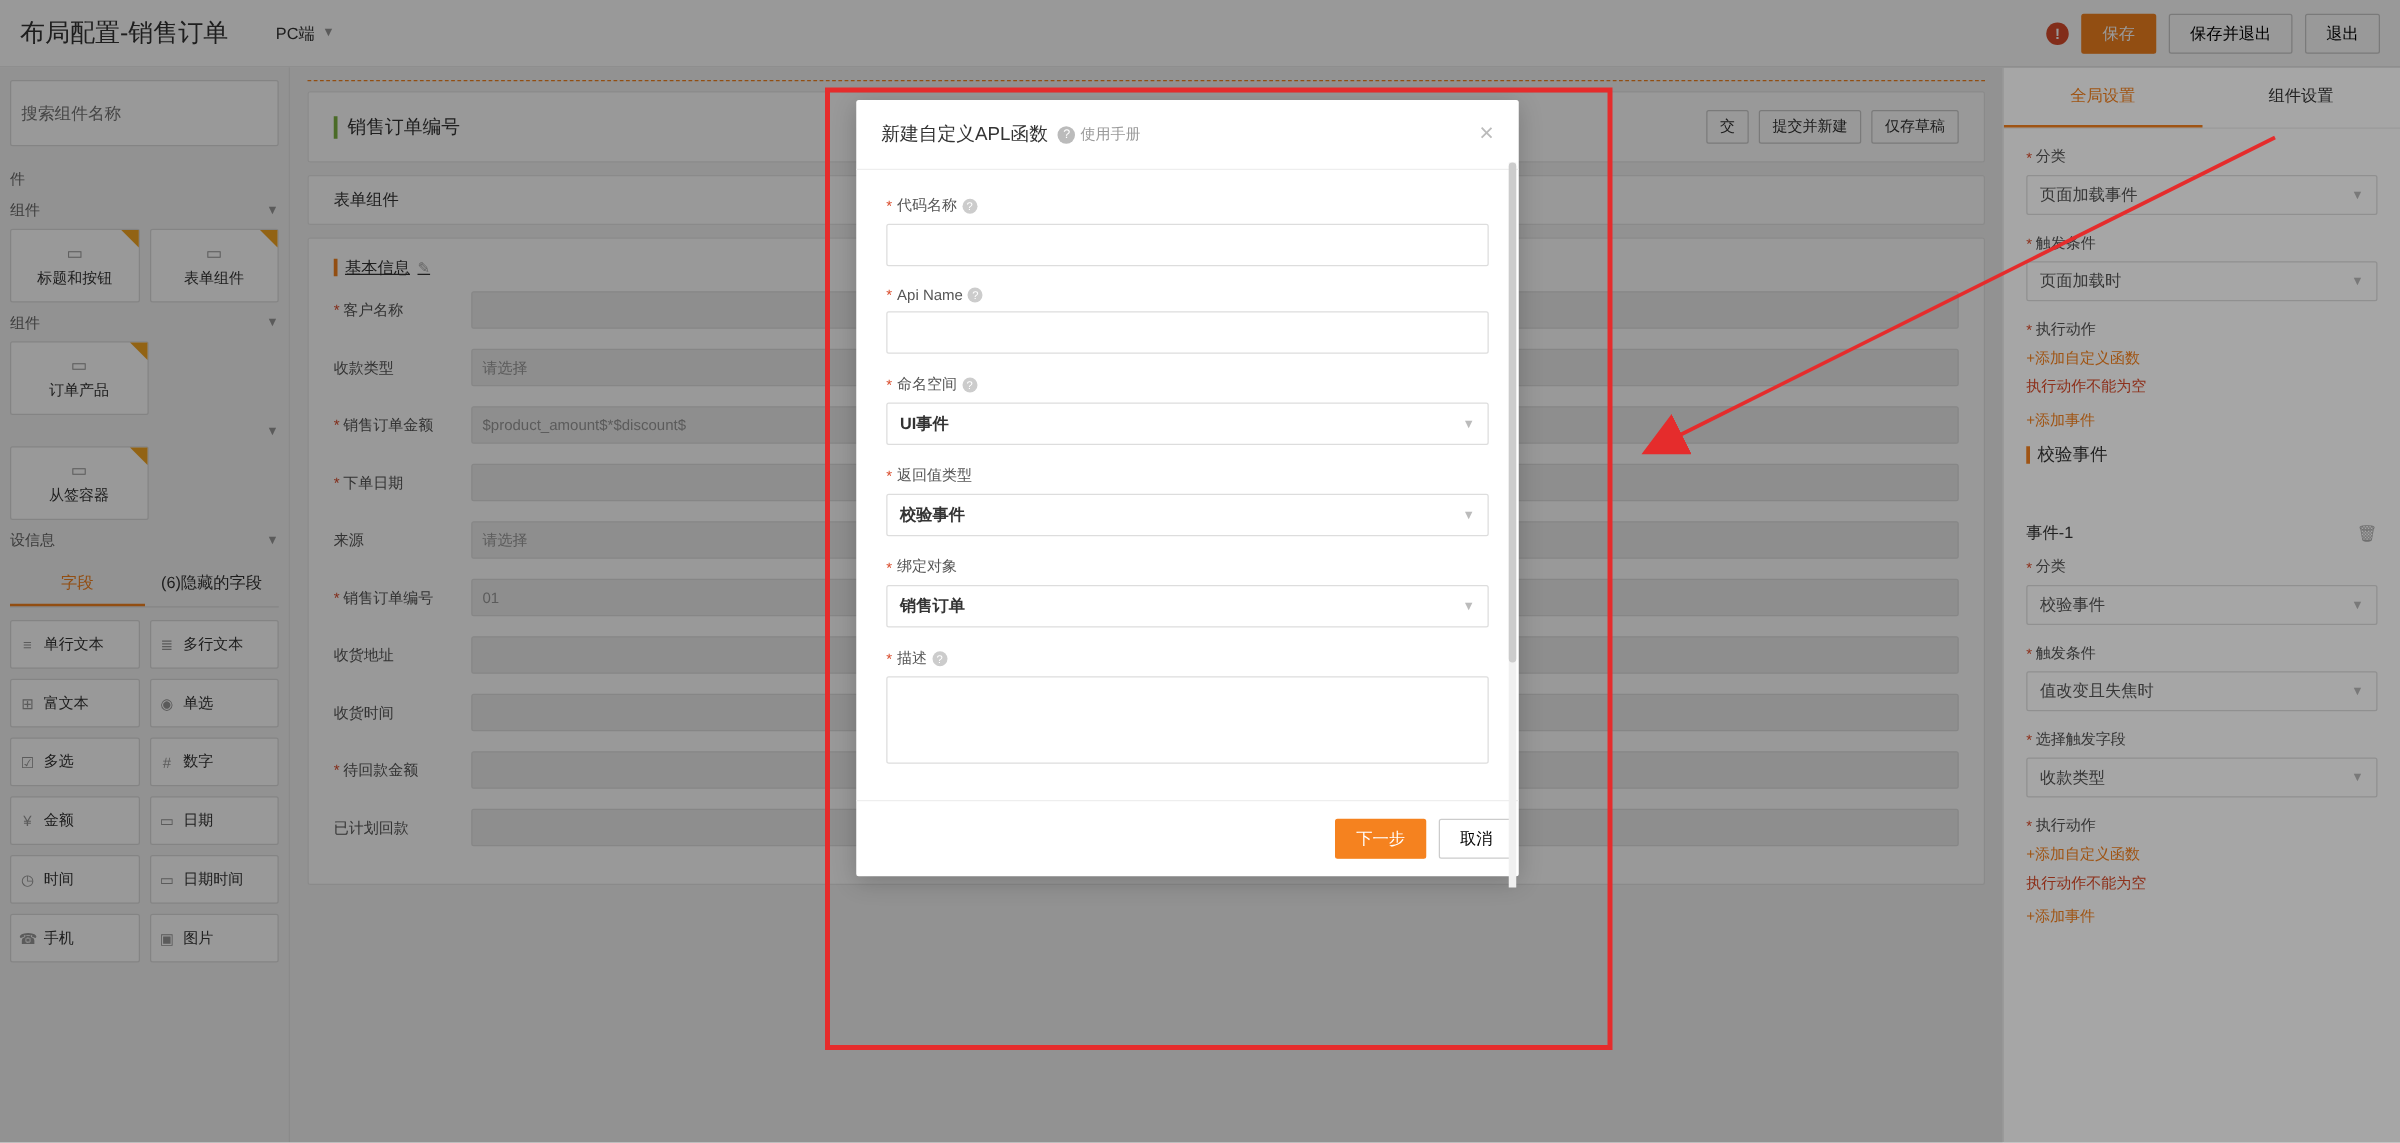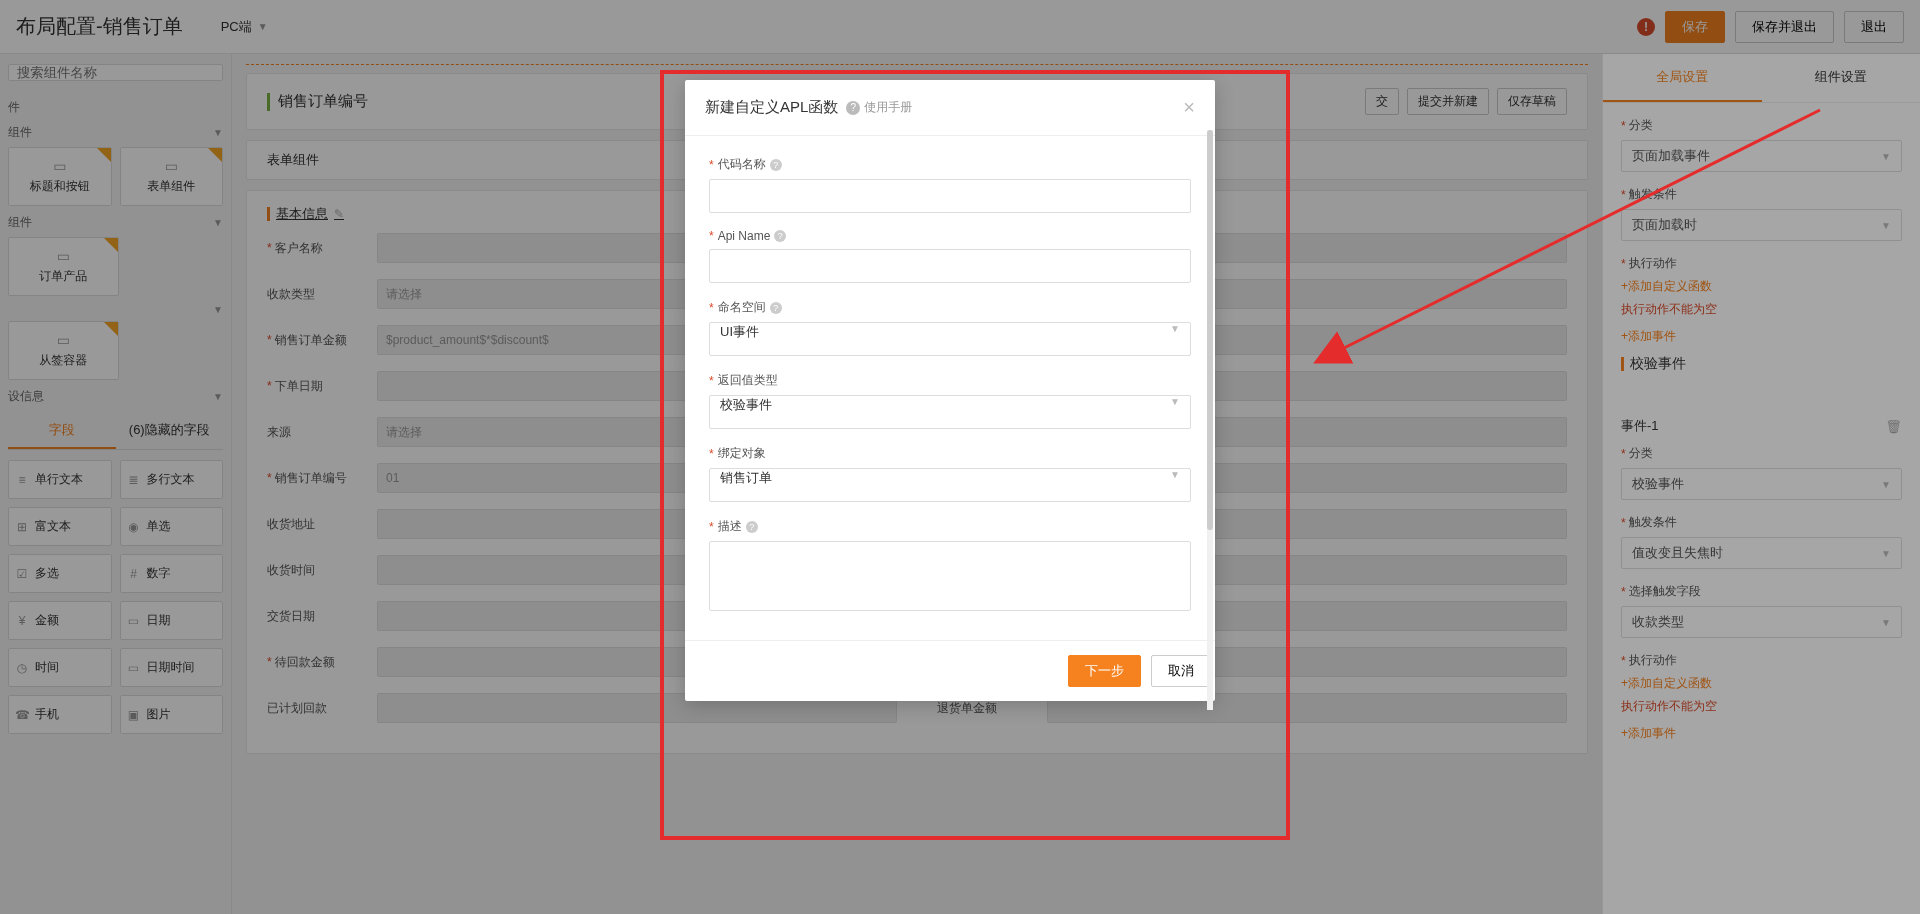--- a/index.html
+++ b/index.html
@@ -11,21 +11,21 @@
     .platform-select { display: flex; align-items: center; gap: 6px; color: #333; cursor: pointer; padding: 4px 8px; }
     .platform-select .chev { font-size: 10px; color: #999; }
     .topbar-right { margin-left: auto; display: flex; align-items: center; gap: 10px; }
     .warn-dot { width: 18px; height: 18px; border-radius: 50%; background: #d94b2b; display: flex; align-items: center; justify-content: center; color: #fff; font-size: 12px; font-weight: bold; }
     .btn { padding: 6px 16px; border: 1px solid #ccc; background: #fff; cursor: pointer; font-size: 13px; border-radius: 2px; }
     .btn-primary { background: #f5821f; border-color: #f5821f; color: #fff; }
 
     
     .main { display: flex; height: calc(100% - 54px); }
     .left-col { width: 232px; border-right: 1px solid #e8e8e8; background: #f5f5f5; padding: 10px 8px; overflow: hidden; }
-    .search-box { width: 100%; padding: 0 8px; border: 1px solid #ddd; border-radius: 2px; background: #fff; color: #999; margin-bottom: 10px; }
+    .search-box { width: 100%; padding: 18px 8px; border: 1px solid #ddd; border-radius: 2px; background: #fff; color: #999; margin-bottom: 10px; }
     .section-label { color: #666; font-size: 12px; margin: 8px 0 6px; display: flex; align-items: center; justify-content: space-between; }
     .section-label .chev { font-size: 10px; color: #999; }
     .block-row { display: flex; gap: 8px; margin-bottom: 8px; }
     .block { flex: 1; background: #fff; border: 1px solid #ddd; padding: 10px 6px; text-align: center; font-size: 12px; position: relative; border-radius: 2px; }
     .block .corner { position: absolute; top: 0; right: 0; width: 0; height: 0; border-left: 14px solid transparent; border-top: 14px solid #f5a623; }
     .block .ico { display: block; margin-bottom: 4px; color: #999; font-size: 14px; }
     .tabs-row { display: flex; border-bottom: 1px solid #ddd; margin-top: 8px; }
     .tabs-row .tab { flex: 1; text-align: center; padding: 8px 4px; cursor: pointer; }
     .tabs-row .tab.active { color: #f5821f; border-bottom: 2px solid #f5821f; }
     .field-grid { display: grid; grid-template-columns: 1fr 1fr; gap: 8px; margin-top: 10px; }
@@ -73,21 +73,21 @@
     .modal-head { padding: 16px 20px; border-bottom: 1px solid #eee; display: flex; align-items: center; gap: 8px; }
     .modal-title { font-size: 15px; font-weight: 500; }
     .help-badge { display: flex; align-items: center; gap: 4px; color: #999; font-size: 12px; }
     .help-badge .q { width: 14px; height: 14px; border-radius: 50%; background: #bbb; color: #fff; display: flex; align-items: center; justify-content: center; font-size: 10px; }
     .modal-close { margin-left: auto; color: #bbb; font-size: 20px; cursor: pointer; }
     .modal-body { padding: 20px 24px 10px; max-height: 620px; overflow-y: auto; }
     .mfield { margin-bottom: 16px; }
     .mlabel { font-size: 12px; color: #555; margin-bottom: 6px; display: flex; align-items: center; gap: 4px; }
     .mlabel .star { color: #d94b2b; }
     .mlabel .q { width: 12px; height: 12px; border-radius: 50%; background: #ccc; color: #fff; display: inline-flex; align-items: center; justify-content: center; font-size: 9px; }
-    .minput { width: 100%; height: 34px; border: 1px solid #ddd; border-radius: 2px; padding: 0 10px; font-size: 13px; display: flex; justify-content: space-between; color: #333; }
+    .minput { width: 100%; height: 34px; border: 1px solid #ddd; border-radius: 2px; padding: 0 10px; font-size: 13px; display: flex; align-items: center; justify-content: space-between; color: #333; font-weight: bold; }
     .minput .chev { color: #bbb; font-size: 10px; }
     .mtextarea { width: 100%; height: 70px; border: 1px solid #ddd; border-radius: 2px; padding: 8px 10px; font-size: 13px; resize: none; }
     .modal-foot { padding: 14px 4px; border-top: 1px solid #eee; display: flex; justify-content: flex-end; gap: 10px; }
     .modal-scrollbar { position: absolute; right: 2px; top: 50px; width: 6px; height: 580px; background: #f0f0f0; }
     .modal-scrollbar .thumb { width: 100%; height: 400px; background: #ccc; border-radius: 3px; }
 
     
     .arrow-svg { position: absolute; left: 1060px; top: 100px; z-index: 30; pointer-events: none; }
 
     .dimmed { filter: brightness(0.92); }
@@ -244,24 +244,20 @@
       <div class="form-row">
           <div class="flabel"><span class="star">*</span><span>销售订单编号</span></div>
           <div class="finput">01</div>
         </div>
       <div class="form-row">
           <div class="flabel"><span>收货地址</span></div>
           <div class="finput"></div>
         </div>
       <div class="form-row">
           <div class="flabel"><span>收货时间</span></div>
-          <div class="finput"></div>
-        </div>
-      <div class="form-row">
-          <div class="flabel"><span>交货日期</span></div>
           <div class="finput"></div>
         </div>
       <div class="form-row two">
         <div class="half">
             <div class="flabel"><span class="star">*</span><span>待回款金额</span></div>
             <div class="finput"></div>
           </div>
         <div class="half">
             <div class="flabel"><span>已回款金额</span></div>
             <div class="finput"></div>

